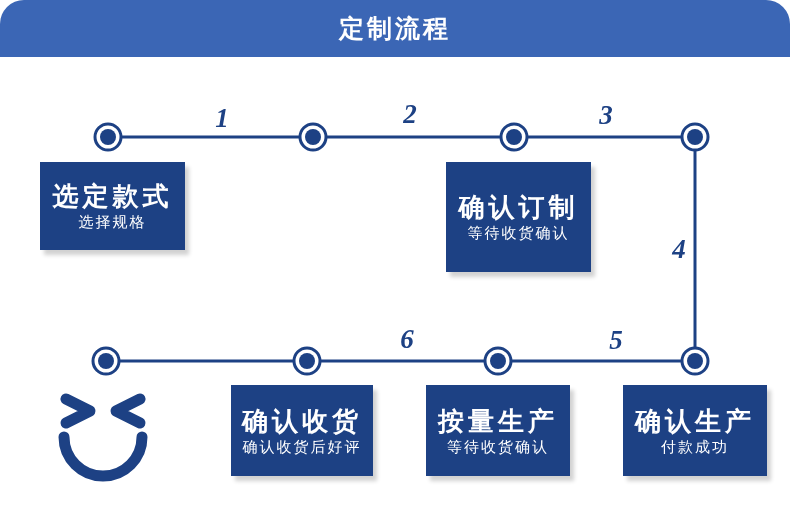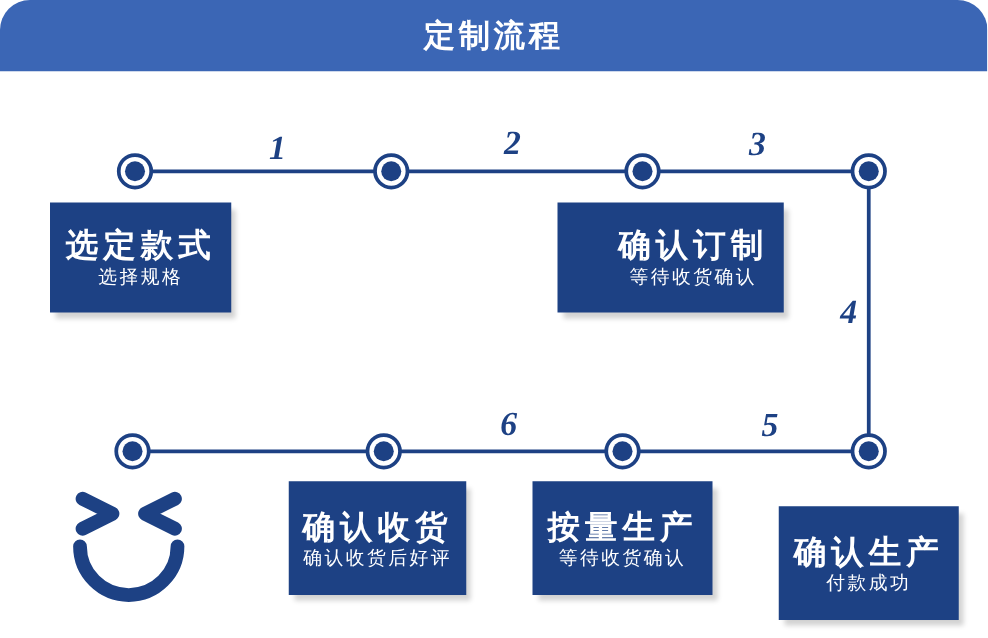--- a/index.html
+++ b/index.html
@@ -97,26 +97,26 @@
   <div class="step-num" style="left:410px;top:101px;">2</div>
   <div class="step-num" style="left:606px;top:102px;">3</div>
   <div class="step-num" style="left:679px;top:236px;">4</div>
   <div class="step-num" style="left:616px;top:327px;">5</div>
   <div class="step-num" style="left:407px;top:326px;">6</div>
 
   <div class="flow-box" style="left:40px;top:162px;width:145px;height:88px;">
     <div class="box-title">选定款式</div>
     <div class="box-sub">选择规格</div>
   </div>
-  <div class="flow-box" style="left:446px;top:162px;width:145px;height:88px;padding-left:36px;">
+  <div class="flow-box" style="left:446px;top:162px;width:145px;height:110px;">
     <div class="box-title">确认订制</div>
     <div class="box-sub">等待收货确认</div>
   </div>
 
-  <div class="flow-box" style="left:623px;top:385px;width:144px;height:91px;margin-top:20px;">
+  <div class="flow-box" style="left:623px;top:385px;width:144px;height:91px;">
     <div class="box-title">确认生产</div>
     <div class="box-sub">付款成功</div>
   </div>
   <div class="flow-box" style="left:426px;top:385px;width:144px;height:91px;">
     <div class="box-title">按量生产</div>
     <div class="box-sub">等待收货确认</div>
   </div>
   <div class="flow-box" style="left:231px;top:385px;width:142px;height:91px;">
     <div class="box-title">确认收货</div>
     <div class="box-sub">确认收货后好评</div>

